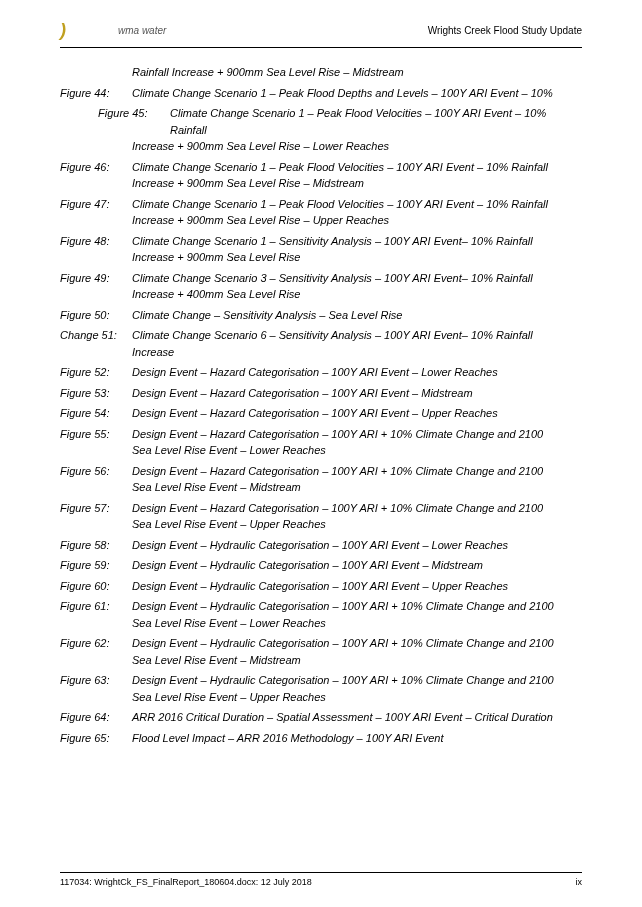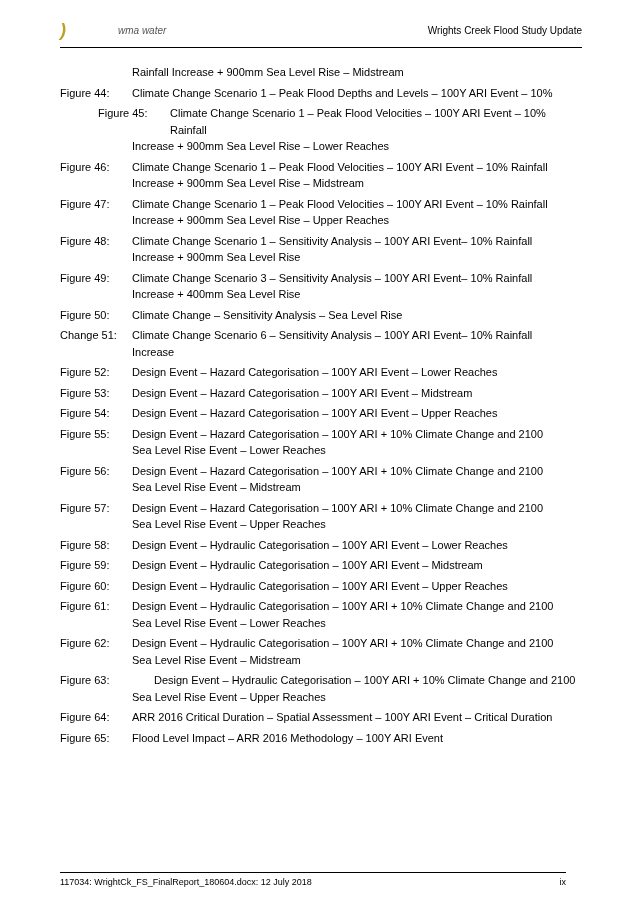--- a/index.html
+++ b/index.html
@@ -55,20 +55,21 @@
     }
 
     .header-title {
       font-size: 10px;
       color: #000;
     }
 
     .content {
       font-size: 11px;
       line-height: 1.5;
+      font-style: italic;
     }
 
     .figure-list {
       list-style: none;
       padding: 0;
       margin: 0;
     }
 
     .figure-item {
       display: flex;
@@ -88,21 +89,21 @@
 
     .figure-continuation-indent {
       min-width: 72px;
       flex-shrink: 0;
     }
 
     .footer {
       position: absolute;
       bottom: 20px;
       left: 60px;
-      right: 76px;
+      right: 60px;
       display: flex;
       justify-content: space-between;
       align-items: center;
       border-top: 1px solid #000;
       padding-top: 4px;
     }
 
     .footer-left {
       font-size: 9px;
       color: #000;
@@ -307,21 +308,21 @@
           <span class="figure-label">Figure 62:</span>
           <span class="figure-text">Design Event – Hydraulic Categorisation – 100Y ARI + 10% Climate Change and 2100</span>
         </div>
         <div style="display:flex;">
           <span class="figure-continuation-indent" style="min-width:72px; flex-shrink:0;"></span>
           <span>Sea Level Rise Event – Midstream</span>
         </div>
       </li>
 
       <li style="margin-bottom:4px;">
-        <div style="display:flex; align-items:flex-end;gap:22px;">
+        <div style="display:flex; align-items:flex-end;">
           <span class="figure-label">Figure 63:</span>
           <span class="figure-text">Design Event – Hydraulic Categorisation – 100Y ARI + 10% Climate Change and 2100</span>
         </div>
         <div style="display:flex;">
           <span class="figure-continuation-indent" style="min-width:72px; flex-shrink:0;"></span>
           <span>Sea Level Rise Event – Upper Reaches</span>
         </div>
       </li>
 
       <li style="margin-bottom:4px;">

